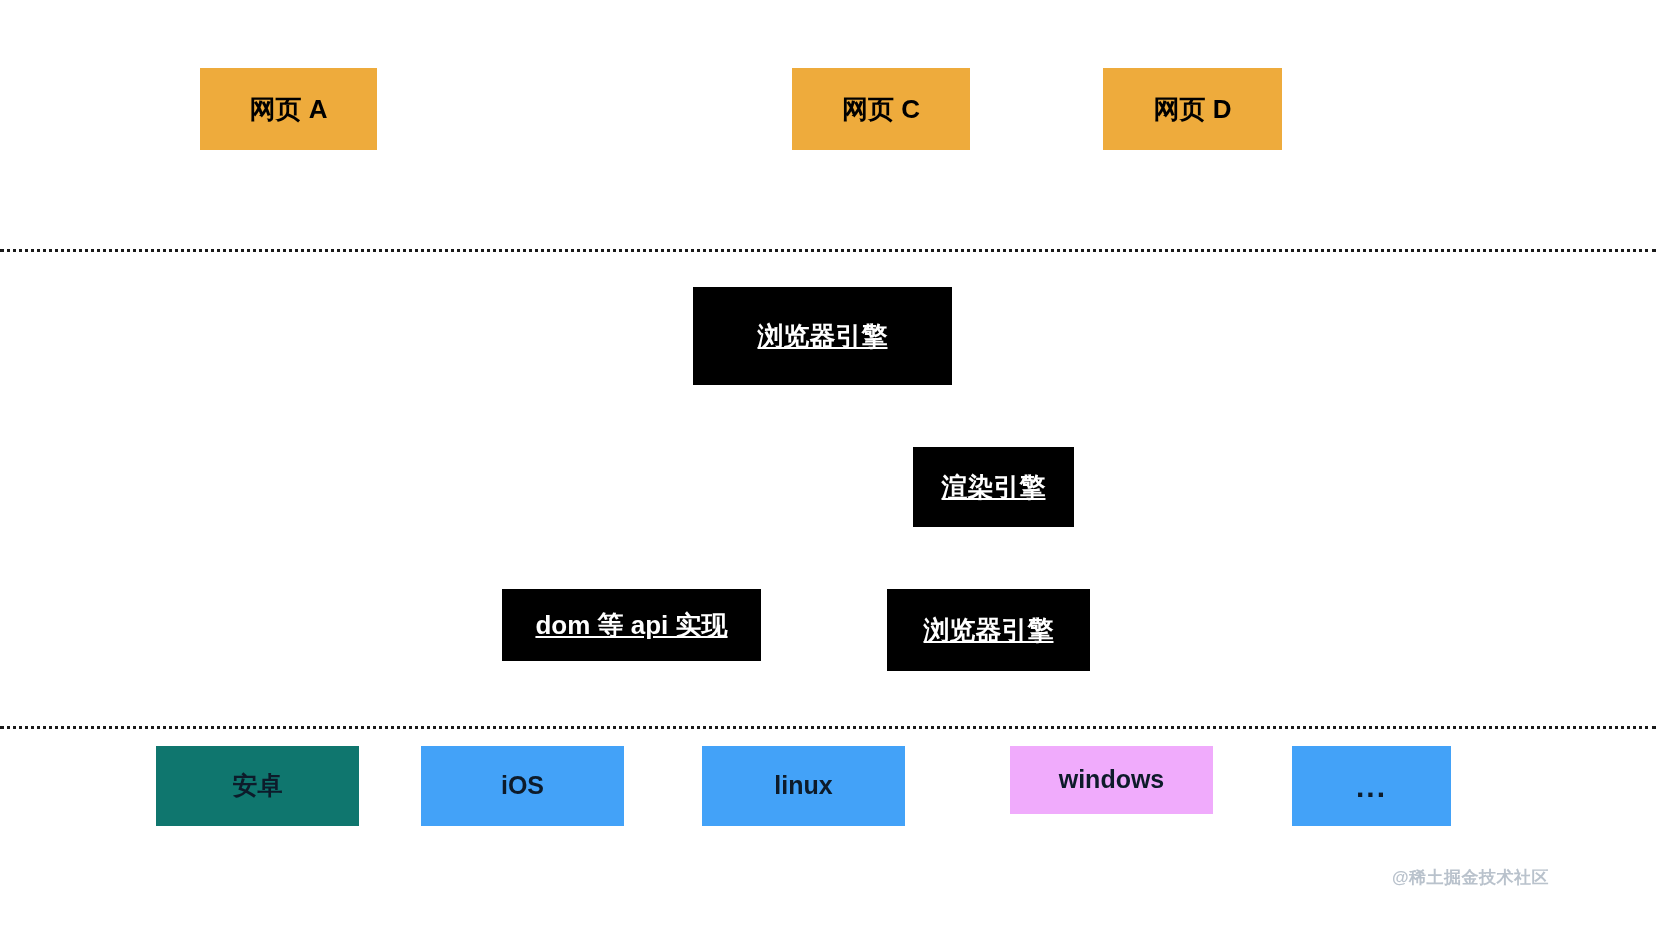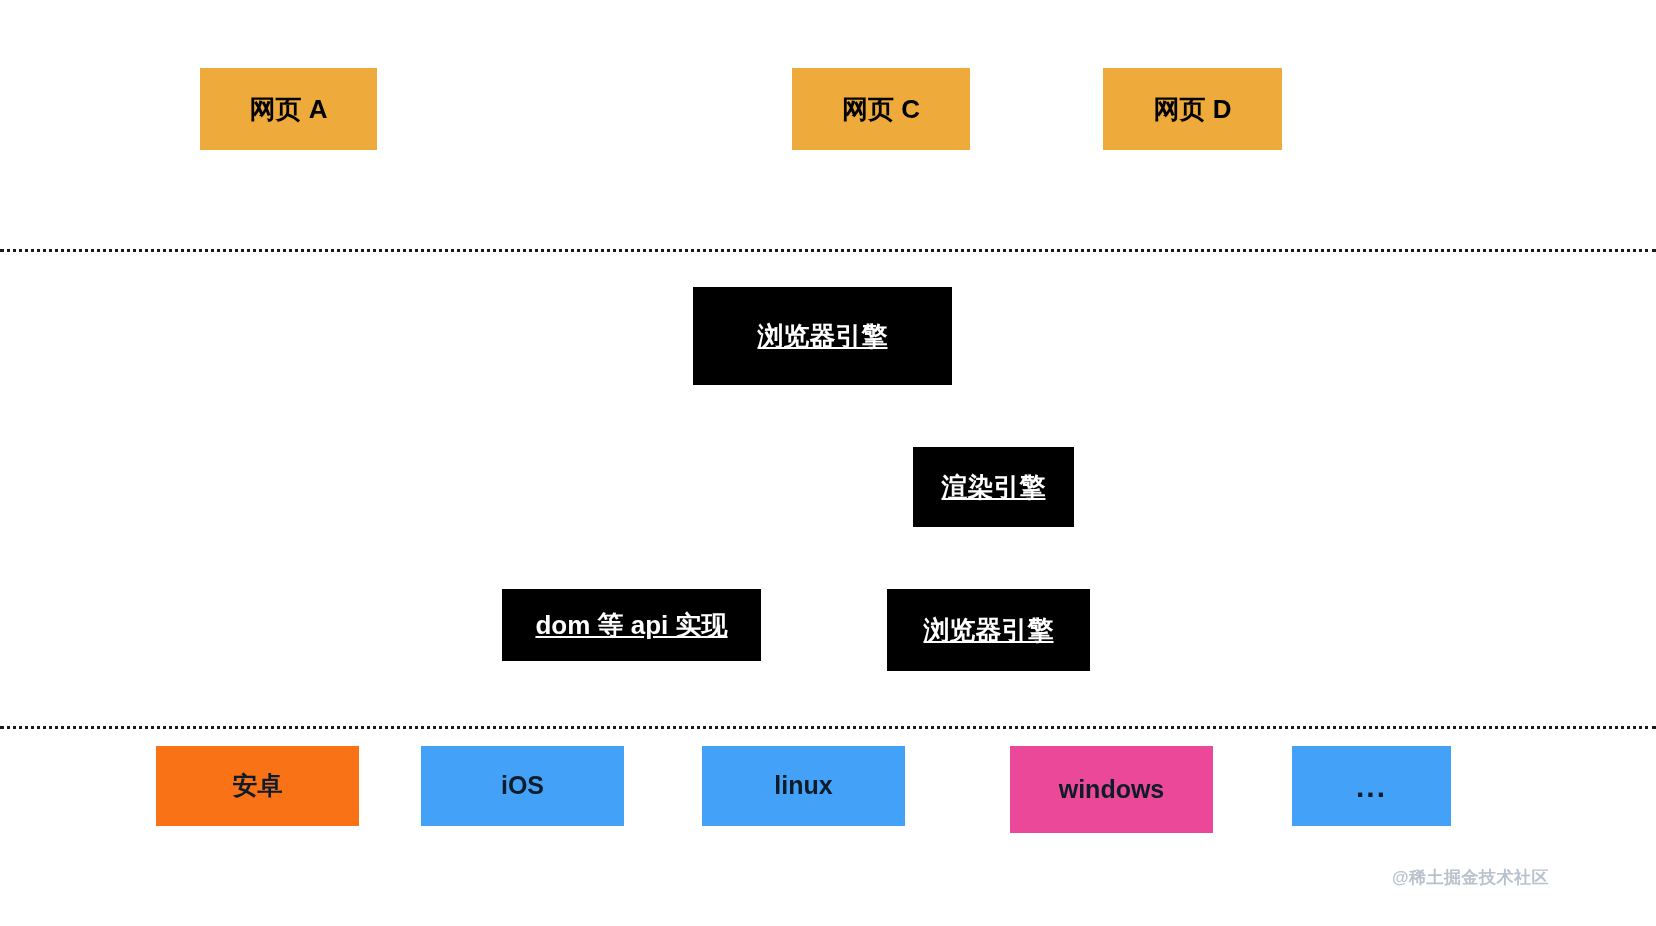--- a/index.html
+++ b/index.html
@@ -79,21 +79,21 @@
 
   <div class="divider" style="top: 249px;"></div>
 
   <div class="node engine" style="left: 693px; top: 287px; width: 259px; height: 98px; background: rgb(0, 0, 0);">浏览器引擎</div>
   <div class="node engine" style="left: 865px; top: 447px; width: 161px; height: 80px; background: rgb(0, 0, 0); margin-left: 48px;">渲染引擎</div>
   <div class="node engine" style="left: 502px; top: 589px; width: 259px; height: 72px; background: rgb(0, 0, 0);">dom 等 api 实现</div>
   <div class="node engine" style="left: 887px; top: 589px; width: 203px; height: 82px; background: rgb(0, 0, 0);">浏览器引擎</div>
 
   <div class="divider" style="top: 726px;"></div>
 
-  <div class="node os" style="left: 156px; top: 746px; width: 203px; height: 80px; background: #f97316;">安卓</div>
+  <div class="node os" style="left: 156px; top: 746px; width: 203px; height: 80px; background: #0f766e;">安卓</div>
   <div class="node os" style="left: 421px; top: 746px; width: 203px; height: 80px; background: rgb(67, 162, 248);">iOS</div>
   <div class="node os" style="left: 702px; top: 746px; width: 203px; height: 80px; background: rgb(67, 162, 248);">linux</div>
-  <div class="node os" style="left: 1010px; top: 746px; width: 203px; height: 87px; background: #ec4899;">windows</div>
+  <div class="node os" style="left: 1010px; top: 746px; width: 203px; height: 68px; background: #f0abfc;">windows</div>
   <div class="node os ellipsis" style="left: 1292px; top: 746px; width: 159px; height: 80px; background: rgb(67, 162, 248);">...</div>
 
   <div class="watermark" style="left: 1392px; top: 866px; color: rgb(185, 194, 204); font-weight: bold;">@稀土掘金技术社区</div>
 
 </div>
 
 </body></html>

